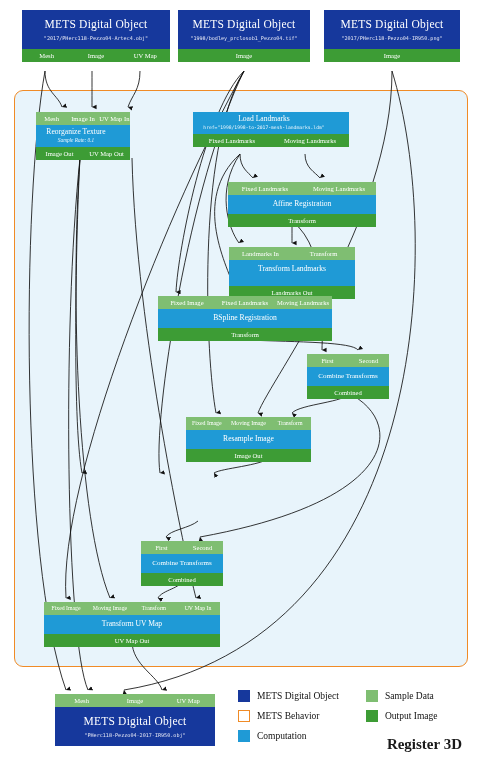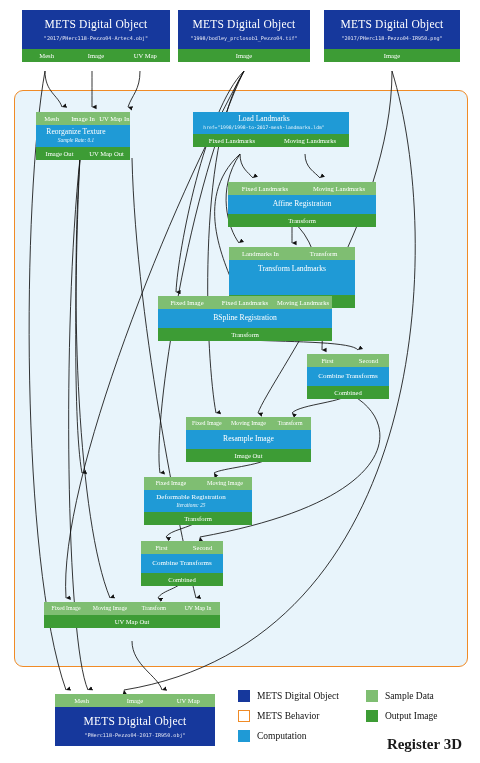--- a/index.html
+++ b/index.html
@@ -177,21 +177,21 @@
     <div class="portrow out">
       <div class="port out">Transform</div>
     </div>
   </div>
 
   <div class="node" style="left:229px;top:247px;width:126px;">
     <div class="portrow">
       <div class="port">Landmarks In</div>
       <div class="port">Transform</div>
     </div>
-    <div class="compute" style="padding:4px 0 21px 0;">
+    <div class="compute" style="padding:4px 0 12px 0;">
       <div class="cname">Transform Landmarks</div>
     </div>
     <div class="portrow out">
       <div class="port out">Landmarks Out</div>
     </div>
   </div>
 
   <div class="node" style="left:158px;top:296px;width:174px;">
     <div class="portrow">
       <div class="port">Fixed Image</div>
@@ -226,33 +226,20 @@
       <div class="port" style="font-size:5.9px;">Transform</div>
     </div>
     <div class="compute" style="padding:4px 0 5px 0;text-align:center;">
       <div class="cname">Resample Image</div>
     </div>
     <div class="portrow out">
       <div class="port out">Image Out</div>
     </div>
   </div>
 
-  <div class="node" style="left:144px;top:477px;width:108px;">
-    <div class="portrow">
-      <div class="port" style="font-size:6.1px;">Fixed Image</div>
-      <div class="port" style="font-size:6.1px;">Moving Image</div>
-    </div>
-    <div class="compute">
-      <div class="cname" style="font-size:7px;">Deformable Registration</div>
-      <div class="cparam italic">Iterations: 25</div>
-    </div>
-    <div class="portrow out">
-      <div class="port out">Transform</div>
-    </div>
-  </div>
 
   <div class="node" style="left:141px;top:541px;width:82px;">
     <div class="portrow">
       <div class="port">First</div>
       <div class="port">Second</div>
     </div>
     <div class="compute" style="padding:4px 0 5px 0;">
       <div class="cname" style="font-size:7px;">Combine Transforms</div>
     </div>
     <div class="portrow out">
@@ -260,20 +247,23 @@
     </div>
   </div>
 
   <div class="node" style="left:44px;top:602px;width:176px;">
     <div class="portrow">
       <div class="port" style="font-size:5.8px;">Fixed Image</div>
       <div class="port" style="font-size:5.8px;">Moving Image</div>
       <div class="port" style="font-size:5.8px;">Transform</div>
       <div class="port" style="font-size:5.8px;">UV Map In</div>
     </div>
+    <div class="compute" style="padding:4px 0 5px 0;">
+      <div class="cname">Transform UV Map</div>
+    </div>
     <div class="portrow out">
       <div class="port out">UV Map Out</div>
     </div>
   </div>
 
   <div id="behavior-label">Register 3D</div>
 
   <div class="node mets" style="left:55px;top:694px;width:160px;">
     <div class="portrow">
       <div class="port">Mesh</div>

